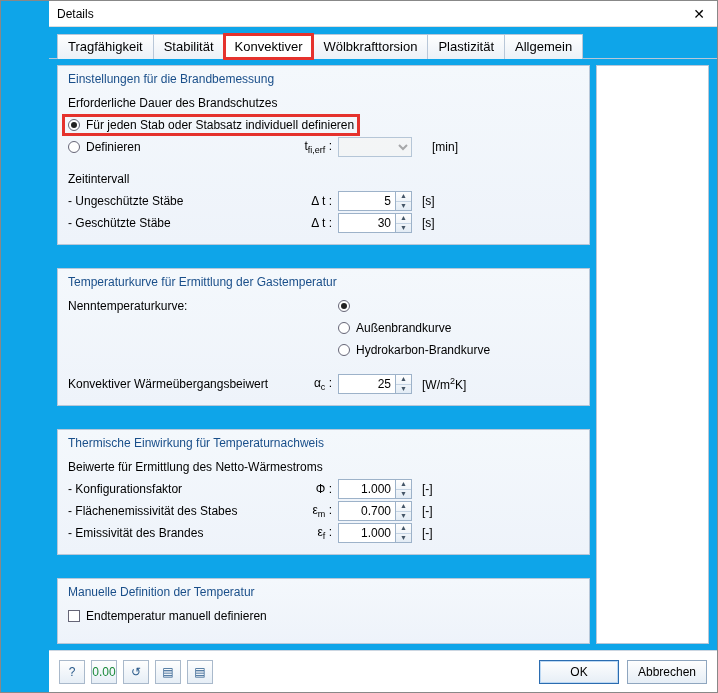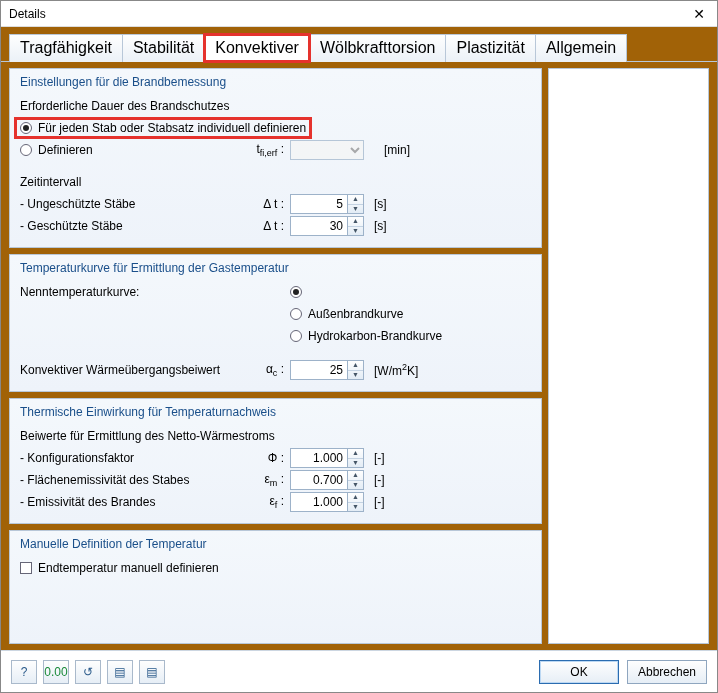--- a/index.html
+++ b/index.html
@@ -9,22 +9,23 @@
     font-size: 12px;
     background: #fff;
     color: #000;
   }
   .window {
     width: 718px;
     height: 693px;
     border: 1px solid #888;
     display: flex;
     flex-direction: column;
-    background: #a16207;
+    background: #0ea5e9;
     position: relative;
+    padding-left: 48px;
   }
   .titlebar {
     height: 26px;
     display: flex;
     align-items: center;
     justify-content: space-between;
     padding: 0 6px 0 8px;
     border-bottom: 1px solid #ddd;
     background: #fff;
   }
@@ -41,21 +42,21 @@
   }
   .tab {
     padding: 4px 10px;
     border: 1px solid #b8c7d8;
     border-bottom: none;
     background: linear-gradient(#fefefe,#ebf1f7);
     position: relative;
     top: 1px;
     cursor: default;
     margin-right: -1px;
-    font-size: 16px;
+    font-size: 13px;
   }
   .tab.active {
     background: #fff;
     border-bottom: 1px solid #fff;
     z-index: 2;
   }
   .tab.highlight {
     outline: 3px solid #e5322d;
     outline-offset: -2px;
     z-index: 3;
@@ -64,21 +65,21 @@
     flex: 1;
     display: flex;
     gap: 6px;
     padding: 6px 8px;
     overflow: hidden;
   }
   .panel-left {
     flex: 0 0 533px;
     display: flex;
     flex-direction: column;
-    gap: 6px;
+    gap: 23px;
     overflow: hidden;
   }
   .panel-right {
     flex: 1;
     border: 1px solid #b8c7d8;
     background: #fff;
   }
   .group {
     border: 1px solid #b8c7d8;
     background: linear-gradient(180deg,#f4f8fc 0%, #eef3fa 100%);

